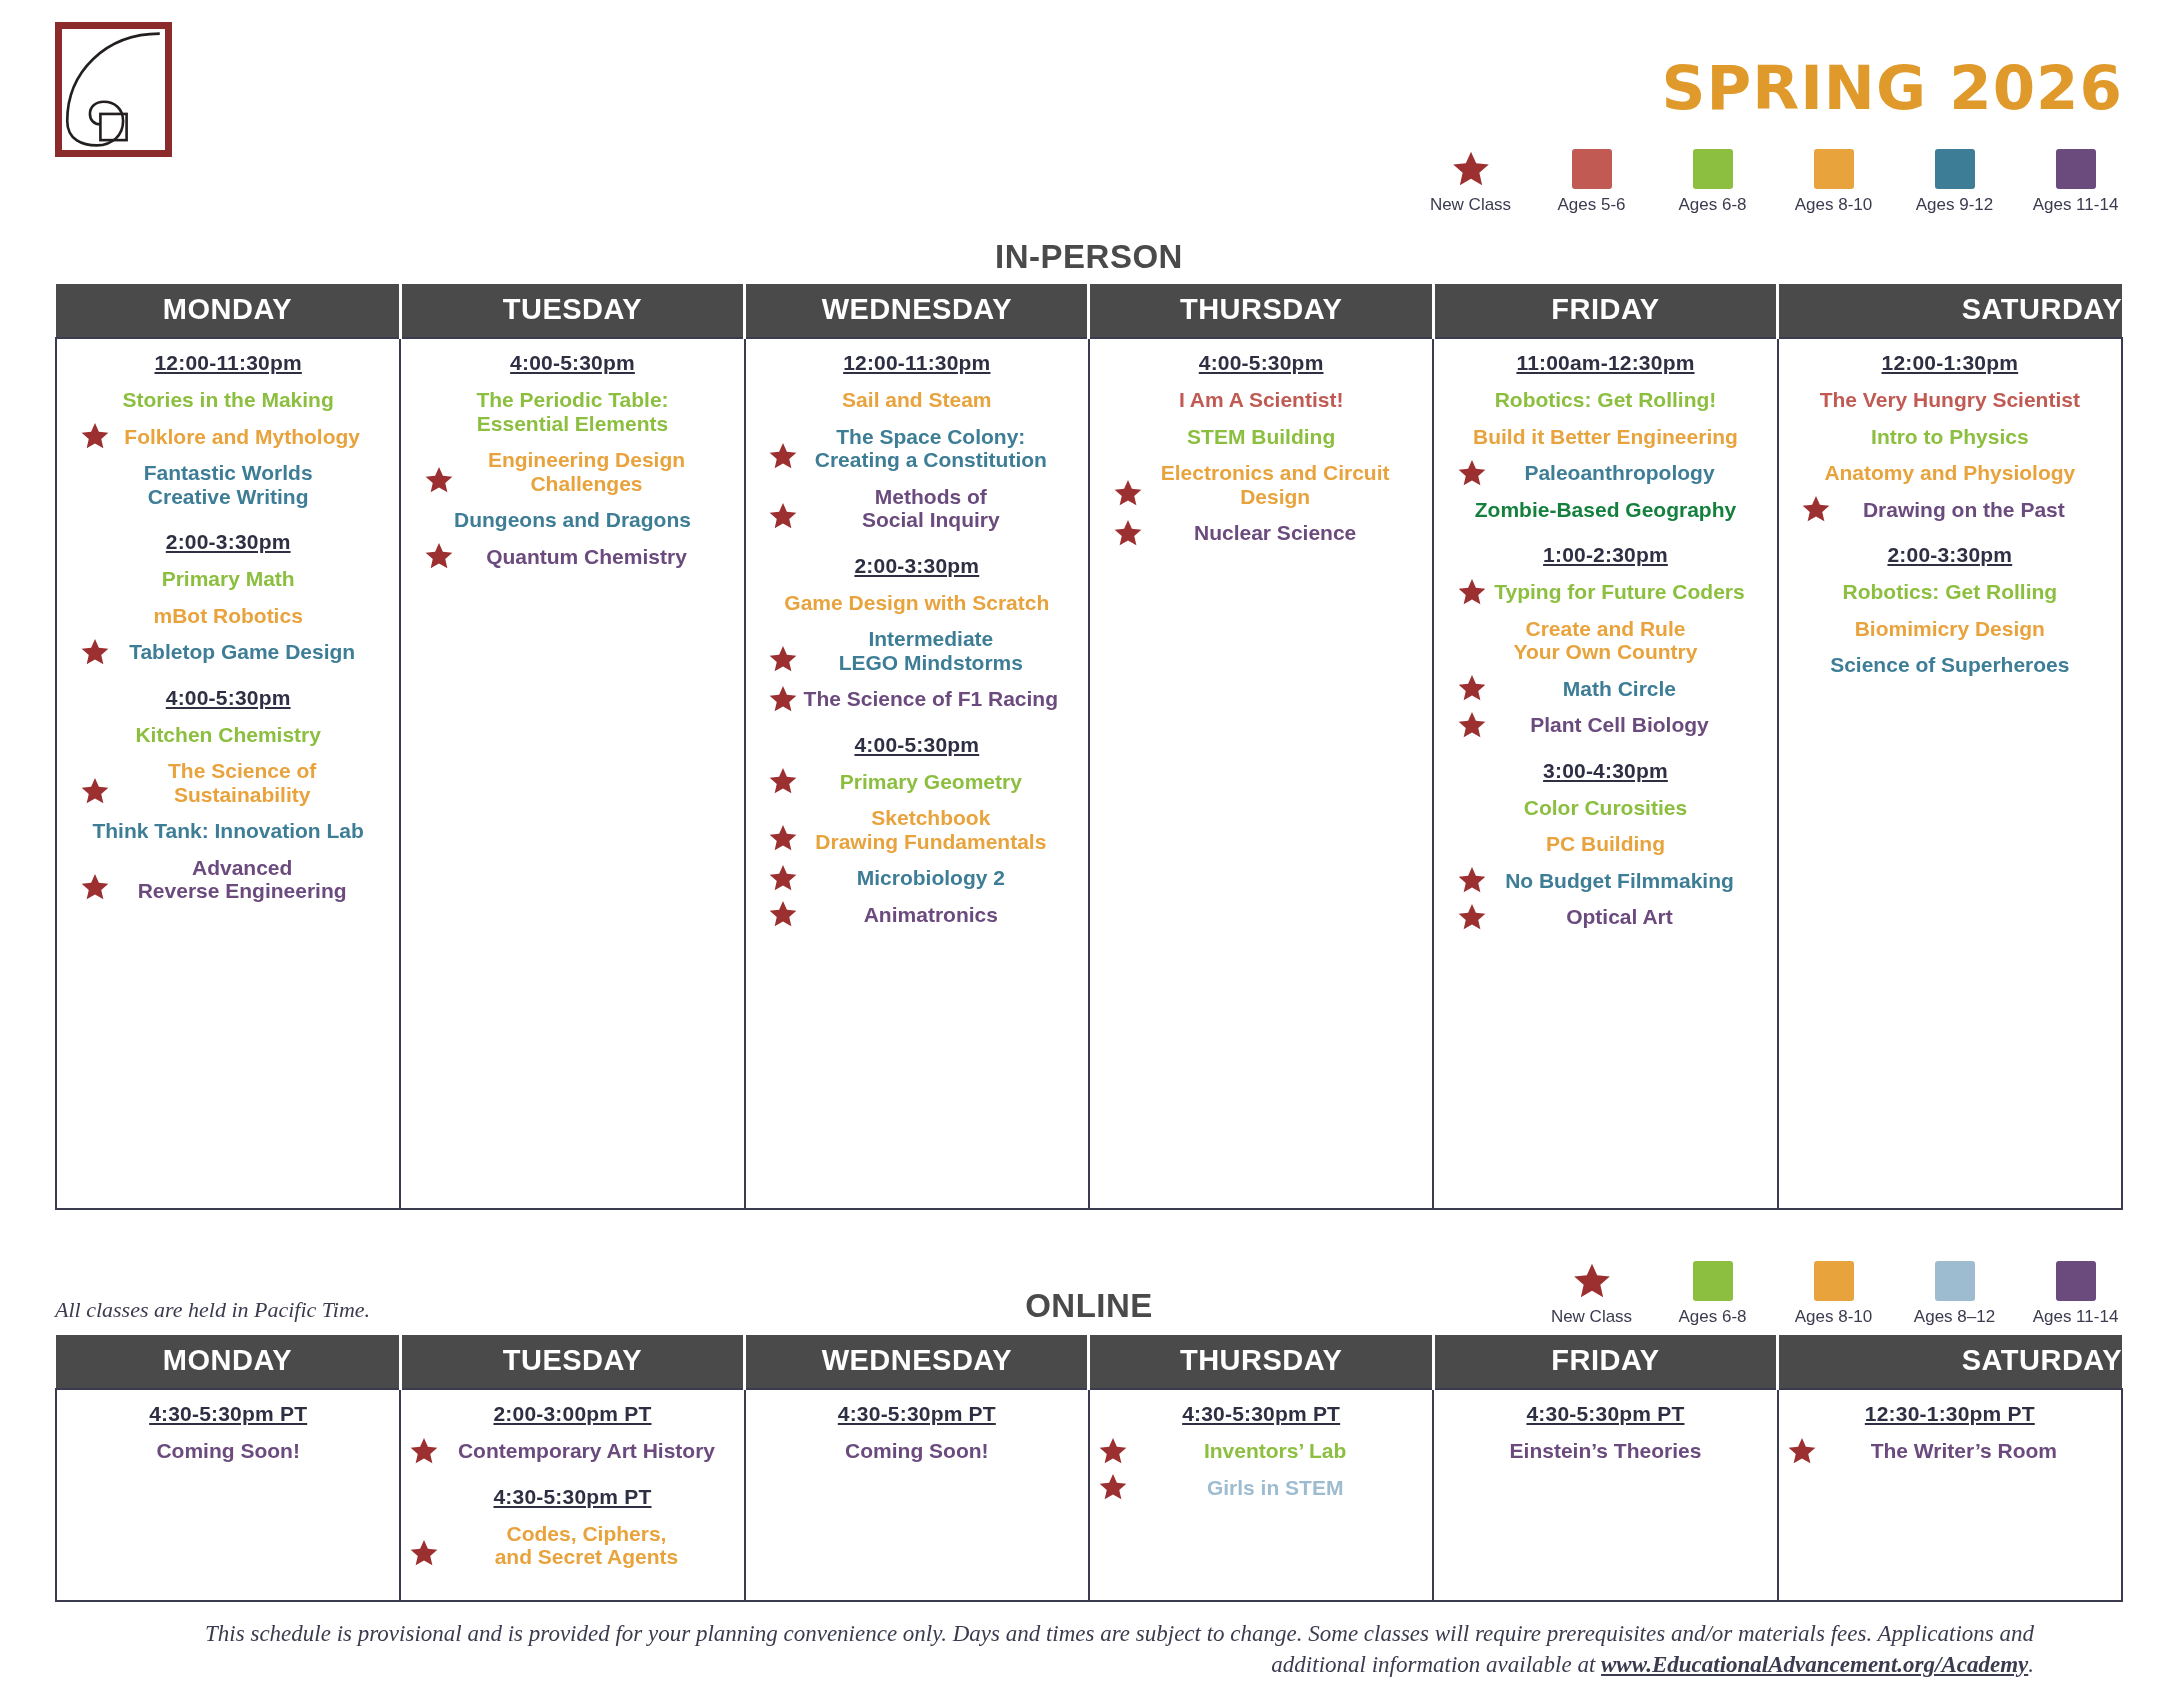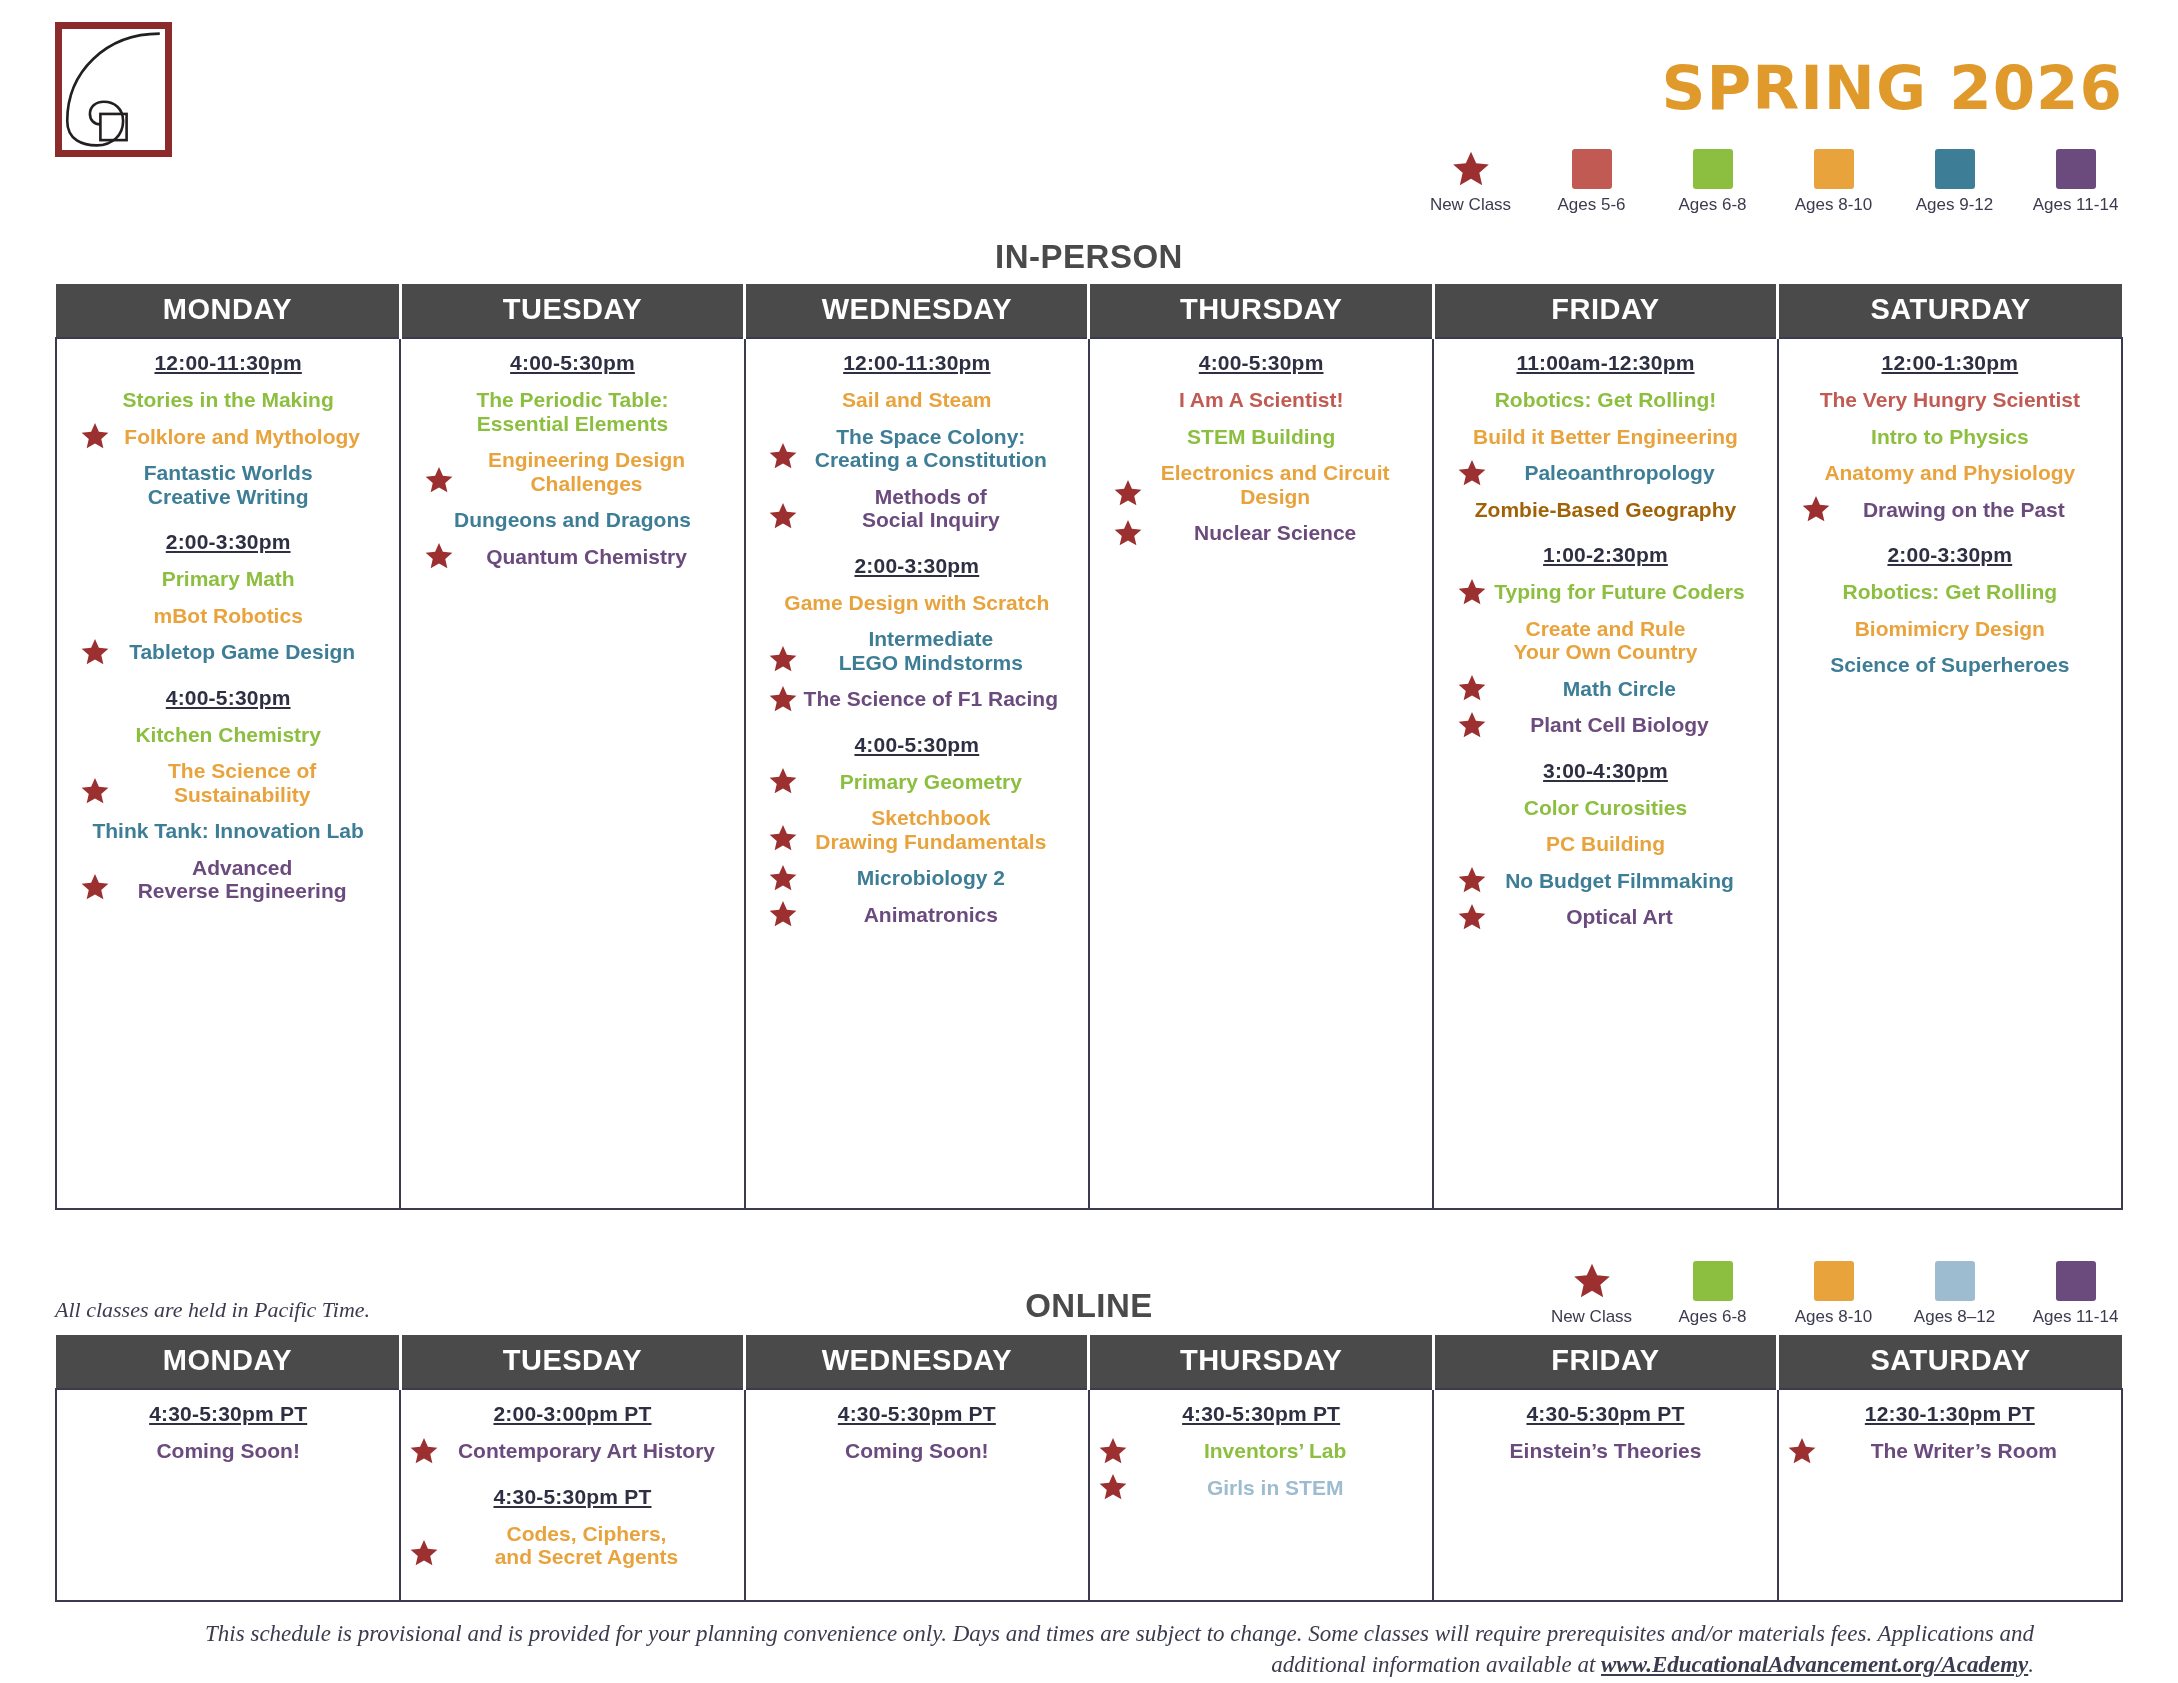--- a/index.html
+++ b/index.html
@@ -127,21 +127,21 @@
     background: #4a4a4a;
     color: #ffffff;
     font-size: 29px;
     font-weight: bold;
     letter-spacing: 0.5px;
     padding: 9px 0 11px 0;
     border-left: 3px solid #ffffff;
     border-right: 3px solid #ffffff;
   }
   table.sched th:first-child { border-left: none; }
-  table.sched th:last-child { border-right: none; }
+  table.sched th:last-child { border-right: none; text-align: right; }
   table.sched td {
     border: 2px solid #3b3b4f;
     vertical-align: top;
     padding: 12px 8px 18px 8px;
     text-align: center;
   }
   .inperson td { height: 871px; }
   .online td { height: 198px; border-radius: 8px; }
 
   .blk { margin-bottom: 4px; }
@@ -350,21 +350,21 @@
             </div>
           </td>
           <td>
             <div class="blk">
               <div class="time">11:00am-12:30pm</div>
               <div class="cls" style="color:#8cbf3f"><span>Robotics: Get Rolling!</span></div>
               <div class="cls" style="color:#e8a33d"><span>Build it Better Engineering</span></div>
               <div class="cls new" style="color:#3d7d96"><svg class="star" viewBox="0 0 24 24" xmlns="http://www.w3.org/2000/svg">
                   <path d="M12 1.6l3.1 7.0 7.6 .7-5.7 5.0 1.7 7.5L12 17.9 5.3 21.8 7 14.3 1.3 9.3l7.6-.7z" fill="#9c3030"></path>
                 </svg><span>Paleoanthropology</span></div>
-              <div class="cls" style="color:#a16207"><span>Zombie-Based Geography</span></div>
+              <div class="cls" style="color:#15803d"><span>Zombie-Based Geography</span></div>
             </div>
             <div class="blk">
               <div class="time">1:00-2:30pm</div>
               <div class="cls new" style="color:#8cbf3f"><svg class="star" viewBox="0 0 24 24" xmlns="http://www.w3.org/2000/svg">
                   <path d="M12 1.6l3.1 7.0 7.6 .7-5.7 5.0 1.7 7.5L12 17.9 5.3 21.8 7 14.3 1.3 9.3l7.6-.7z" fill="#9c3030"></path>
                 </svg><span>Typing for Future Coders</span></div>
               <div class="cls tall" style="color:#e8a33d"><span>Create and Rule<br>Your Own Country</span></div>
               <div class="cls new" style="color:#3d7d96"><svg class="star" viewBox="0 0 24 24" xmlns="http://www.w3.org/2000/svg">
                   <path d="M12 1.6l3.1 7.0 7.6 .7-5.7 5.0 1.7 7.5L12 17.9 5.3 21.8 7 14.3 1.3 9.3l7.6-.7z" fill="#9c3030"></path>
                 </svg><span>Math Circle</span></div>

